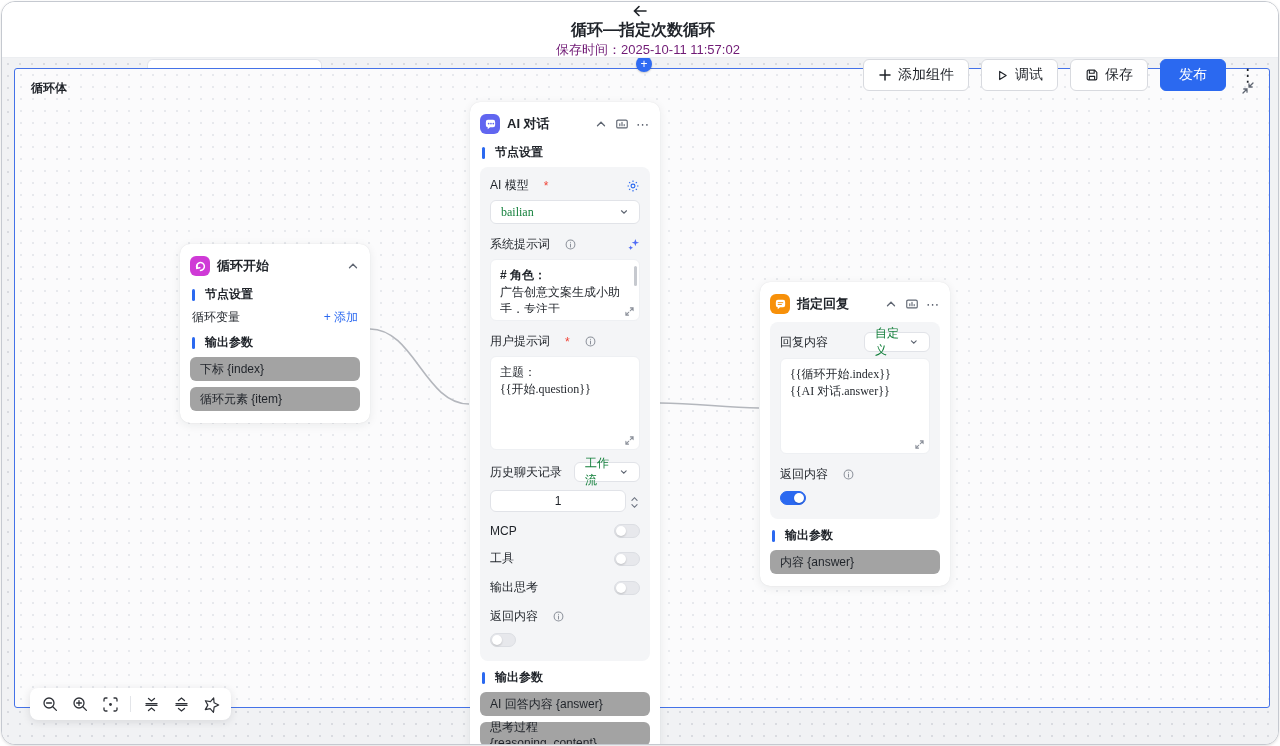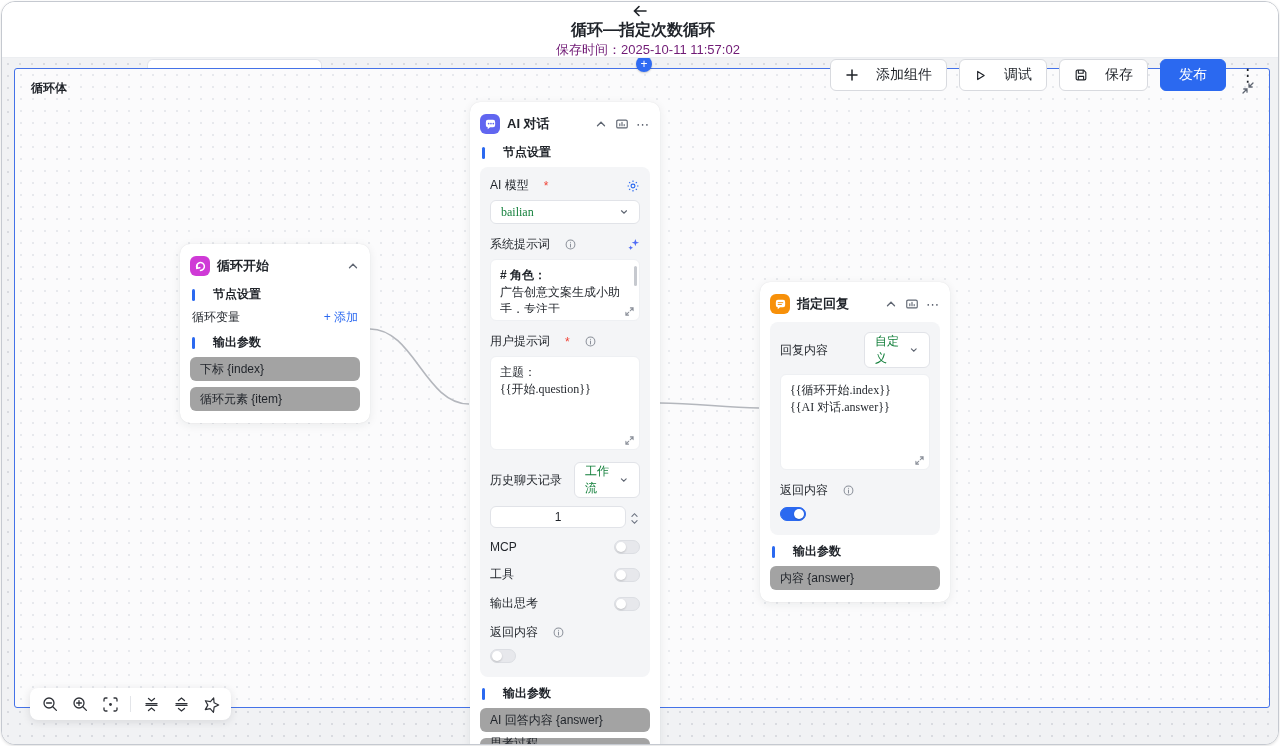--- a/index.html
+++ b/index.html
@@ -5,53 +5,53 @@
   * { margin:0; padding:0; box-sizing:border-box; }
   html,body { width:1280px; height:746px; background:#fff; font-family:"Liberation Sans","DejaVu Sans",sans-serif; }
   #app { position:absolute; left:1px; top:1px; width:1278px; height:744px; border:1px solid #c5c9d0; border-radius:14px; overflow:hidden; background:#fff; box-shadow:0 1px 3px rgba(0,0,0,.12); }
 
   
   .header { position:absolute; left:0; top:0; width:100%; height:56px; background:#fff; border-bottom:1px solid #eceef1; z-index:10; display:flex; align-items:center; padding:0 20px;flex-direction:column; }
   .back-btn { width:28px; height:28px; display:flex; align-items:center; justify-content:center; cursor:pointer; color:#1f2329; }
   .hdr-title { font-size:16px; font-weight:bold; color:#1f2329; margin-left:6px; }
   .hdr-savetime { font-size:13px; color:#701a75; margin-left:16px; }
   .hdr-right { margin-left:auto; display:flex; align-items:center; gap:12px; }
-  .btn { display:flex; align-items:center; gap:17px; height:32px; padding:0 14px; border:1px solid #d8dadf; border-radius:6px; background:#fff; font-size:14px; color:#1f2329; cursor:pointer; }
+  .btn { display:flex; align-items:center; gap:6px; height:32px; padding:0 14px; border:1px solid #d8dadf; border-radius:6px; background:#fff; font-size:14px; color:#1f2329; cursor:pointer; }
   .btn svg { flex:0 0 auto; }
   .btn-primary { background:#2b69f0; border-color:#2b69f0; color:#fff; padding:0 18px; }
   .kebab { font-size:17px; color:#1f2329; width:20px; text-align:center; cursor:pointer; letter-spacing:1px; }
 
   
   .canvas { position:absolute; left:0; top:56px; right:0; bottom:0; background-color:#f1f2f4; background-image:radial-gradient(#d9dbe0 1px, transparent 1.2px); background-size:12px 12px; z-index:0; }
   .partial-card { position:absolute; left:145px; top:1px; width:175px; height:10px; background:#fff; border:1px solid #e2e4e9; border-bottom:none; border-radius:6px 6px 0 0; }
   .loop-body { position:absolute; left:12px; top:10px; width:1256px; height:640px; border:1.5px solid #4472e8; border-radius:3px; background-color:#fbfbfc; background-image:radial-gradient(#e7e9ed 1px, transparent 1.2px); background-size:12px 12px; }
   .loop-label { position:absolute; left:16px; top:11px; font-size:12px; font-weight:bold; color:#1f2329; }
   .loop-collapse { position:absolute; right:12px; top:10px; width:18px; height:18px; color:#5f6672; cursor:pointer; }
   .plus-fab { position:absolute; left:634px; top:-2px; width:16px; height:16px; border-radius:50%; background:#2f6bf3; color:#fff; display:flex; align-items:center; justify-content:center; font-size:12px; line-height:1; cursor:pointer; box-shadow:0 1px 2px rgba(0,0,0,.2); z-index:4; }
   .wires { position:absolute; left:0; top:0; width:1280px; height:690px; pointer-events:none; z-index:2; }
 
   
   .node { position:absolute; width:190px; background:#fff; border-radius:10px; box-shadow:0 2px 10px rgba(31,35,41,.08), 0 0 1px rgba(31,35,41,.12); z-index:3; padding:10px 10px 12px; }
   .node-header { display:flex; align-items:center; gap:7px; height:24px; margin-bottom:6px; }
   .node-icon { width:20px; height:20px; border-radius:6px; display:flex; align-items:center; justify-content:center; flex:0 0 auto; }
   .node-title { font-size:13px; font-weight:bold; color:#1f2329; flex:1 1 auto; white-space:nowrap; }
   .nh-icons { display:flex; align-items:center; gap:7px; color:#5f6672; }
   .nh-icons .dots { font-size:13px; letter-spacing:1px; cursor:pointer; line-height:1; }
-  .sec { display:flex; align-items:center; gap:18px; margin:8px 2px 6px; }
+  .sec { display:flex; align-items:center; gap:10px; margin:8px 2px 6px; }
   .sec-bar { width:3px; height:12px; background:#2b69f0; border-radius:1.5px; }
   .sec-label { font-size:12px; font-weight:bold; color:#1f2329; }
   .row { display:flex; align-items:center; justify-content:space-between; font-size:12px; color:#1f2329; margin:6px 2px; }
   .link { color:#2b69f0; cursor:pointer; font-size:12px; }
   .pill { background:#a3a3a3; border-radius:6px; height:24px; display:flex; align-items:center; padding:0 10px; font-size:12px; color:#1f2329; margin-top:6px; }
   .panel { background:#f4f5f7; border-radius:8px; padding:10px; margin-top:4px; }
   .lbl { font-size:12px; color:#1f2329; display:flex; align-items:center; gap:15px; }
   .req { color:#f04438; }
   .select { background:#fff; border:1px solid #e1e3e8; border-radius:6px; height:24px; display:flex; align-items:center; justify-content:space-between; padding:0 10px; font-size:12px; color:#15803d; cursor:pointer;font-family:Liberation Serif, serif; }
   .select-full { margin-top:6px; }
-  .select-sm { width:66px; height:36px; }
+  .select-sm { width:66px; height:20px; }
   .ta { position:relative; background:#fff; border:1px solid #eef0f3; border-radius:6px; margin-top:6px; padding:7px 9px; font-size:12px; line-height:17px; color:#1f2329; overflow:hidden; cursor:text; }
   .ta .tmpl { font-family:"Liberation Serif","DejaVu Serif",serif; white-space:pre-line; }
   .expand-ic { position:absolute; right:5px; bottom:4px; color:#8a8f99; }
   .scrollbar { position:absolute; right:2px; top:6px; width:3px; height:20px; border-radius:2px; background:#c6c9cf; }
   .panel-row { display:flex; align-items:center; justify-content:space-between; margin-top:12px; }
   .num-input { position:relative; background:#fff; border:1px solid #e1e3e8; border-radius:6px; height:22px; margin-top:8px; margin-right:14px; display:flex; align-items:center; justify-content:center; font-size:12px; color:#1f2329; }
   .stepper { position:absolute; right:-14px; top:0; height:22px; display:flex; flex-direction:column; justify-content:center; gap:1px; color:#6b7280; cursor:pointer; }
   .toggle { width:26px; height:14px; border-radius:8px; background:#e7e8ec; border:1px solid #dcdee3; position:relative; cursor:pointer; flex:0 0 auto; }
   .toggle::after { content:""; position:absolute; left:1px; top:1px; width:10px; height:10px; border-radius:50%; background:#fff; box-shadow:0 1px 2px rgba(0,0,0,.18); }
   .toggle.on { background:#2b69f0; border-color:#2b69f0; }

